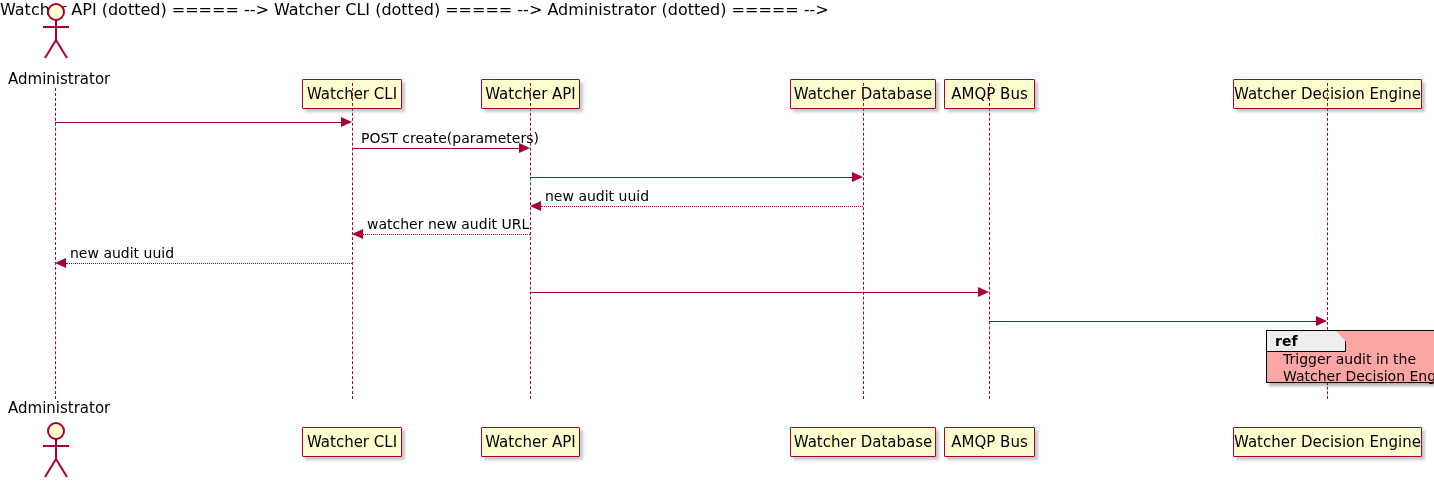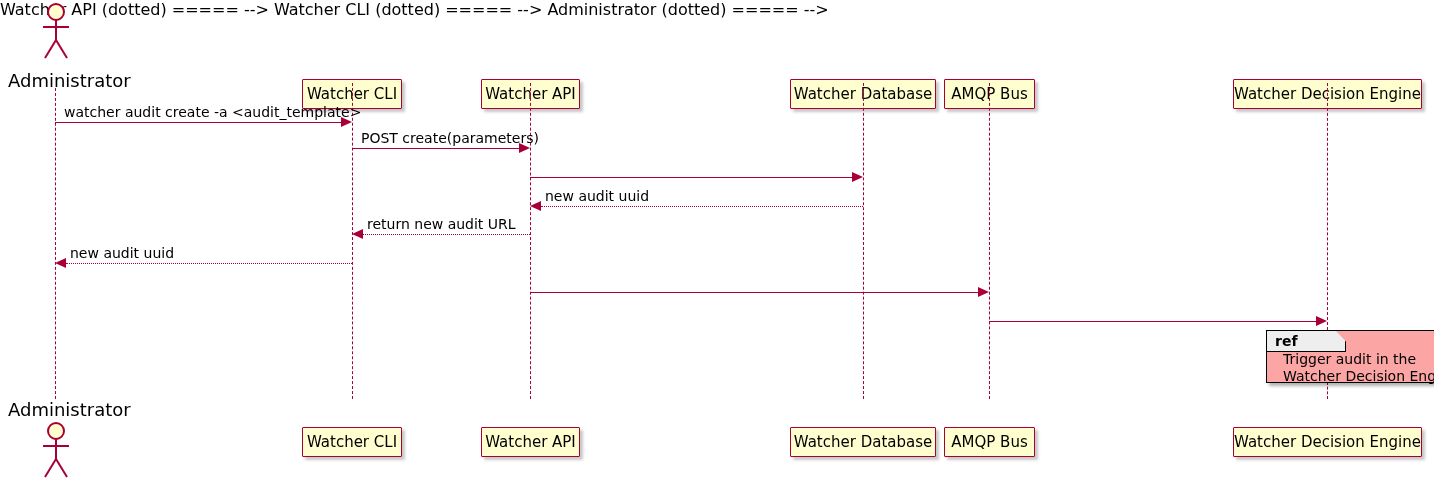--- a/index.html
+++ b/index.html
@@ -29,21 +29,21 @@
     white-space:nowrap;
     padding:0 9px;
     height:30px;
     margin-top:28px;
   }
 
   
   .actor { position:absolute; }
   .actor-label {
     position:absolute;
-    font-size:18px;
+    font-size:15px;
     color:#000;
     white-space:nowrap;
   }
 
   
   .lifeline {
     position:absolute;
     width:0;
     border-left:1.5px dashed #A80036;
   }
@@ -156,40 +156,39 @@
   
   <div class="lifeline" style="left:55px;  top:88px; height:311px;"></div>
   <div class="lifeline" style="left:352px; top:83px; height:316px;"></div>
   <div class="lifeline" style="left:530px; top:83px; height:316px;"></div>
   <div class="lifeline" style="left:863px; top:83px; height:316px;"></div>
   <div class="lifeline" style="left:989px; top:83px; height:316px;"></div>
   <div class="lifeline" style="left:1327px;top:83px; height:247px;"></div>
   <div class="lifeline" style="left:1327px;top:382px; height:17px;"></div>
 
   
-  <div class="msg-label" style="left:64px; top:105px;">watcher audit create -a &lt;audit_template&gt;</div>
   <div class="msg-line" style="left:55px; top:122px; width:288px;"></div>
   <div class="arrow-head right" style="left:341px; top:117px;"></div>
 
   
   <div class="msg-label" style="left:361px; top:131px;">POST create(parameters)</div>
   <div class="msg-line" style="left:352px; top:148px; width:169px;"></div>
   <div class="arrow-head right" style="left:519px; top:143px;"></div>
 
   
   <div class="msg-line" style="left:530px; top:177px; width:324px;"></div>
   <div class="arrow-head right" style="left:852px; top:172px;"></div>
 
    Watcher API (dotted) ===== --&gt;
   <div class="msg-label" style="left:545px; top:189px;">new audit uuid</div>
   <div class="msg-line dotted" style="left:541px; top:206px; width:322px;"></div>
   <div class="arrow-head left" style="left:530px; top:201px;"></div>
 
    Watcher CLI (dotted) ===== --&gt;
-  <div class="msg-label" style="left:367px; top:217px;">return new audit URL</div>
+  <div class="msg-label" style="left:367px; top:217px;">watcher new audit URL</div>
   <div class="msg-line dotted" style="left:363px; top:234px; width:167px;"></div>
   <div class="arrow-head left" style="left:352px; top:229px;"></div>
 
    Administrator (dotted) ===== --&gt;
   <div class="msg-label" style="left:70px; top:246px;">new audit uuid</div>
   <div class="msg-line dotted" style="left:66px; top:263px; width:286px;"></div>
   <div class="arrow-head left" style="left:55px; top:258px;"></div>
 
   
   <div class="msg-line" style="left:530px; top:292px; width:450px;"></div>

